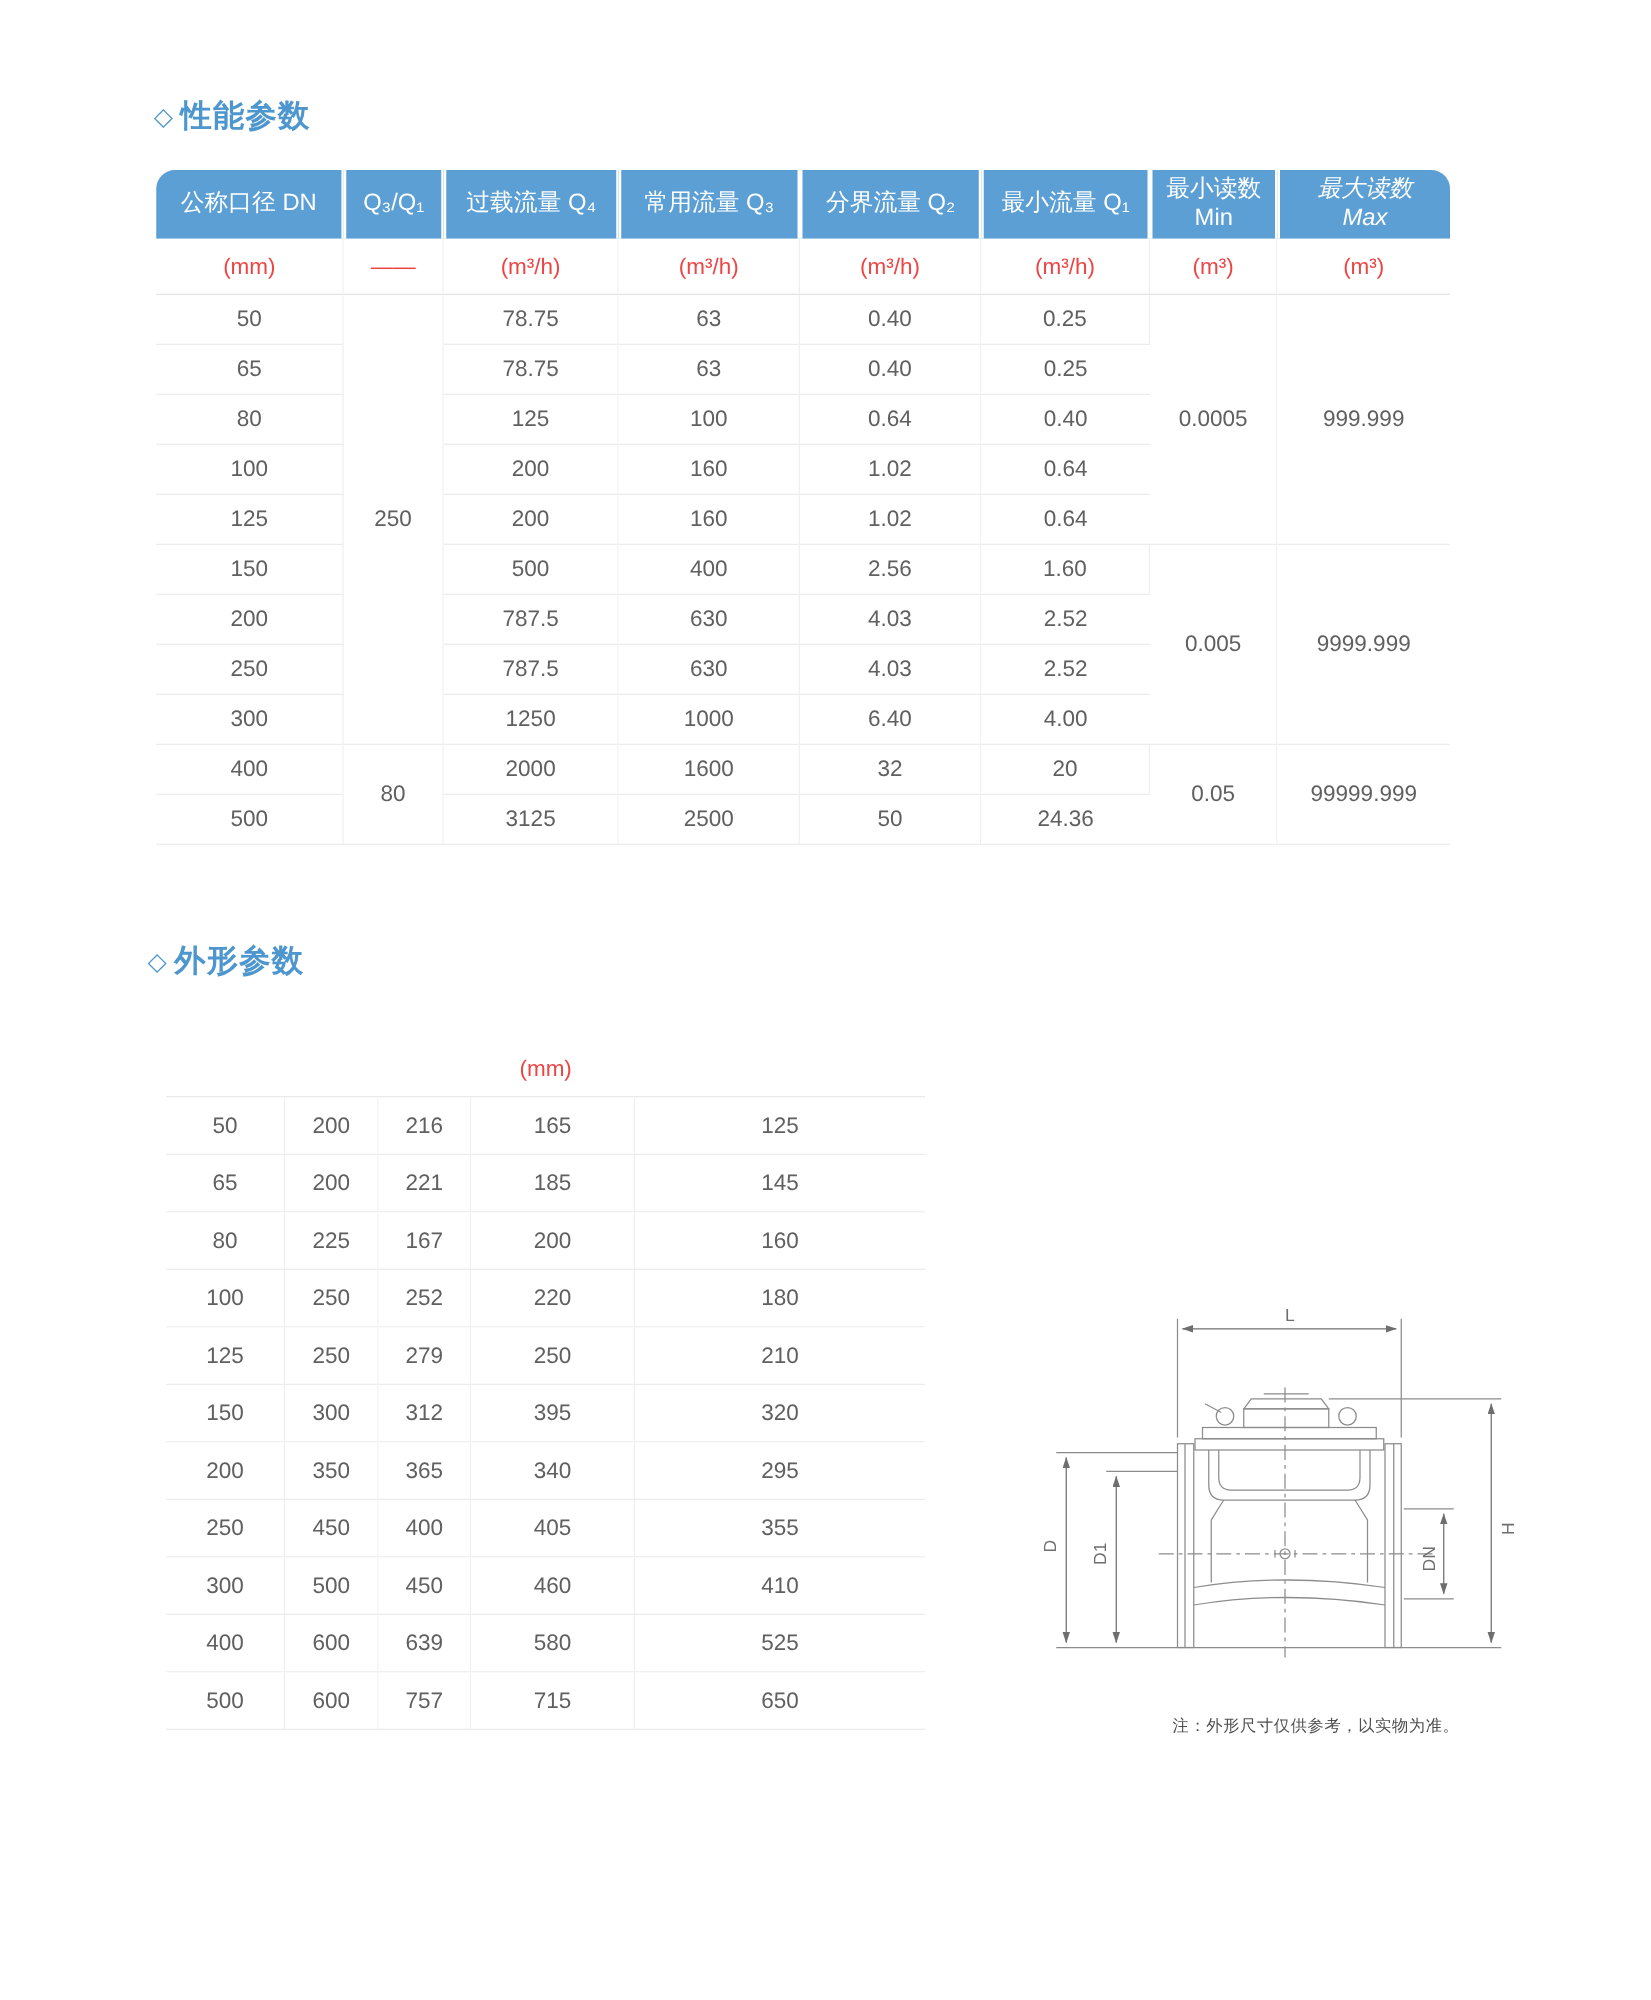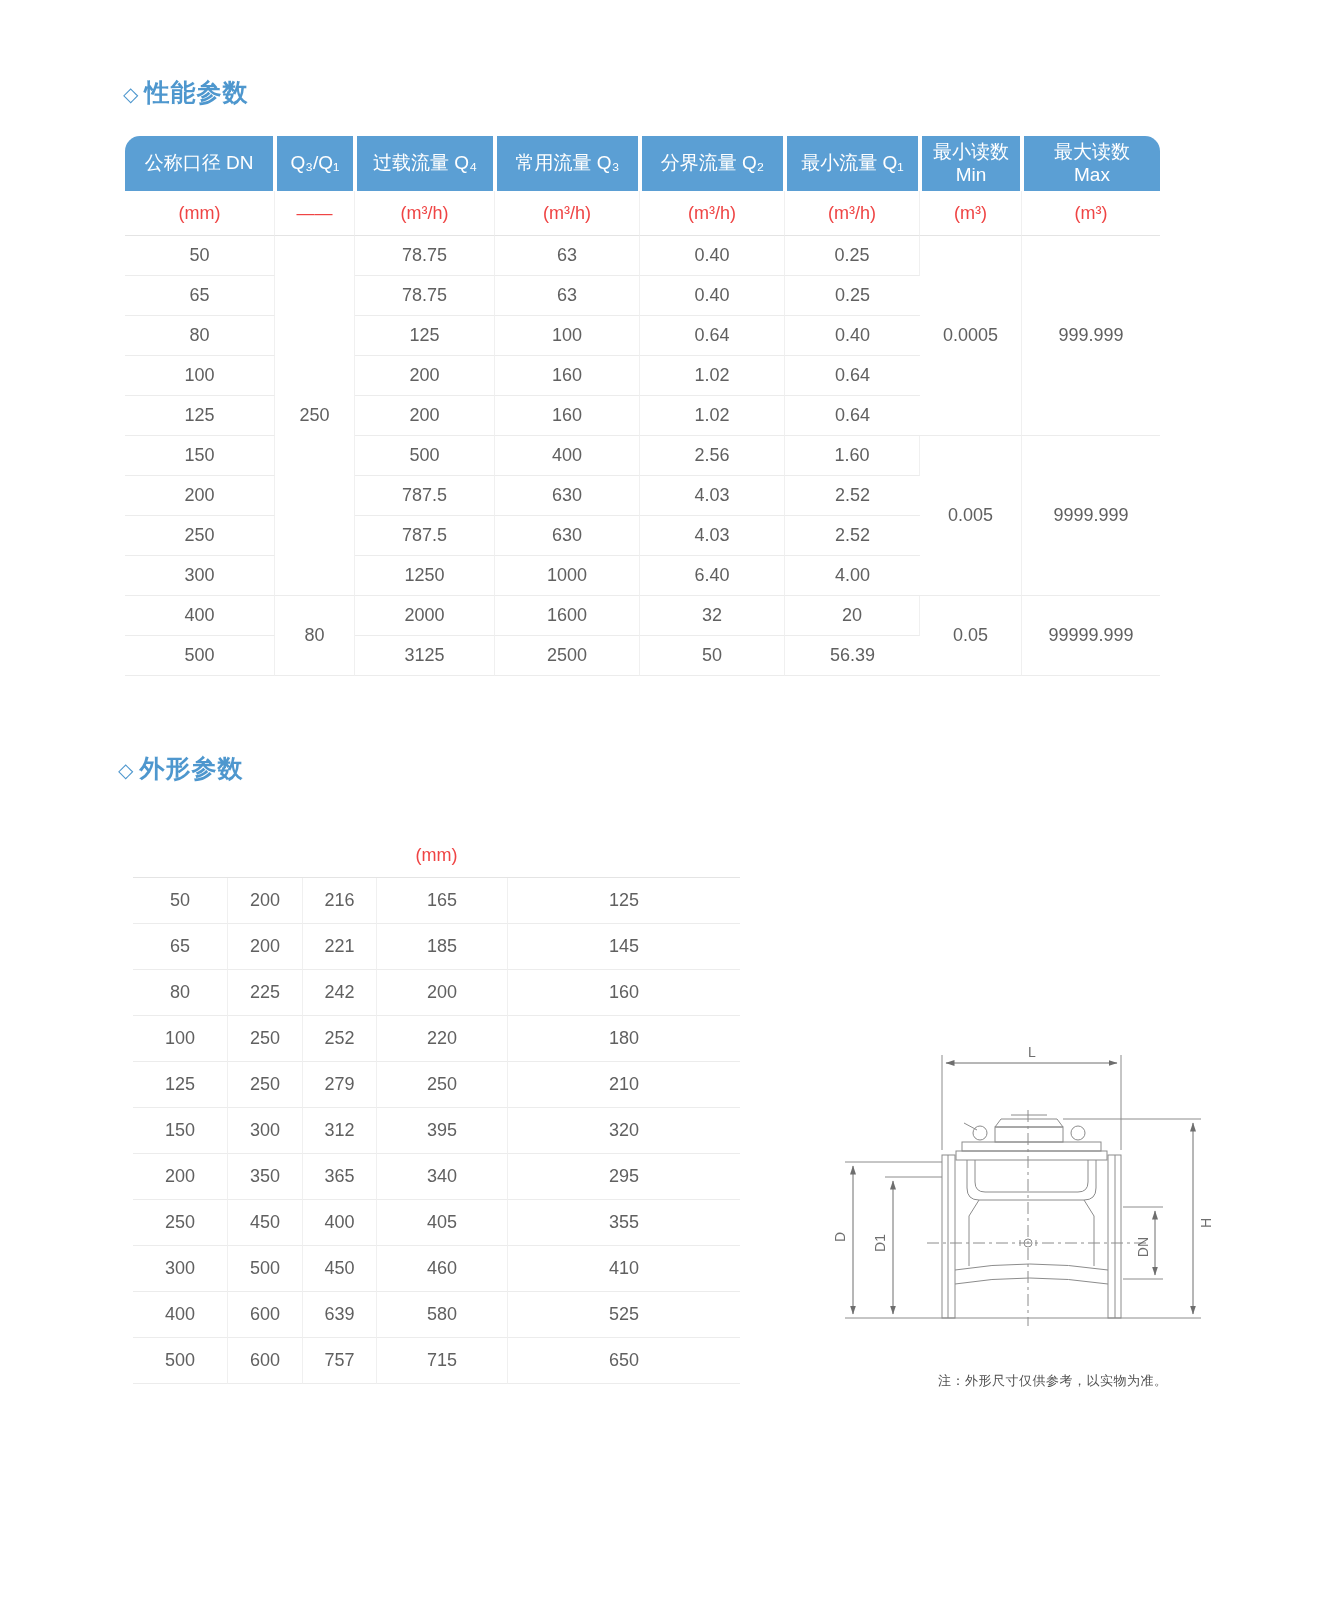--- a/index.html
+++ b/index.html
@@ -19,21 +19,21 @@
   table{border-collapse:separate;border-spacing:0;table-layout:fixed;position:absolute;}
   .perf{left:125px;top:136px;width:1035px;}
   .dim{left:133px;top:833px;width:607px;}
 
   th{
     background:var(--blue,#5B9FD4);color:#ffffff;font-size:19px;font-weight:500;
     text-align:center;vertical-align:middle;height:55px;white-space:pre-line;line-height:1.2;
     border-left:2px solid #fff;border-right:2px solid #fff;padding:0 2px;
   }
   th:first-child{border-left:none;border-top-left-radius:15px;}
-  th:last-child{border-right:none;border-top-right-radius:15px;}
+  th:last-child{border-right:none;border-top-right-radius:15px;font-style:italic;}
 
   td{
     text-align:center;vertical-align:middle;font-size:18px;color:#606060;
     border-bottom:1px solid #ececec;border-right:1px solid #f0f0f0;
     background:#fff;padding:0;
   }
   td:last-child{border-right:none;}
   tr.units td{height:44px;color:#ef4444;border-bottom:1px solid #e4e4e4;}
   .perf tbody tr{height:40px;}
   .dim tbody tr{height:46px;}
@@ -165,21 +165,21 @@
           <td>32</td>
           <td>20</td>
           <td rowspan="2">0.05</td>
           <td rowspan="2">99999.999</td>
         </tr>
         <tr>
           <td>500</td>
           <td>3125</td>
           <td>2500</td>
           <td>50</td>
-          <td>56.39</td>
+          <td>24.36</td>
         </tr>
       </tbody>
   </table>
 
   <div class="section-title t2">
     <span class="diamond">◇</span>
     <span>外形参数</span>
   </div>
 
   <table class="dim">
@@ -206,21 +206,21 @@
         <tr>
           <td>65</td>
           <td>200</td>
           <td>221</td>
           <td>185</td>
           <td>145</td>
         </tr>
         <tr>
           <td>80</td>
           <td>225</td>
-          <td>242</td>
+          <td>167</td>
           <td>200</td>
           <td>160</td>
         </tr>
         <tr>
           <td>100</td>
           <td>250</td>
           <td>252</td>
           <td>220</td>
           <td>180</td>
         </tr>

